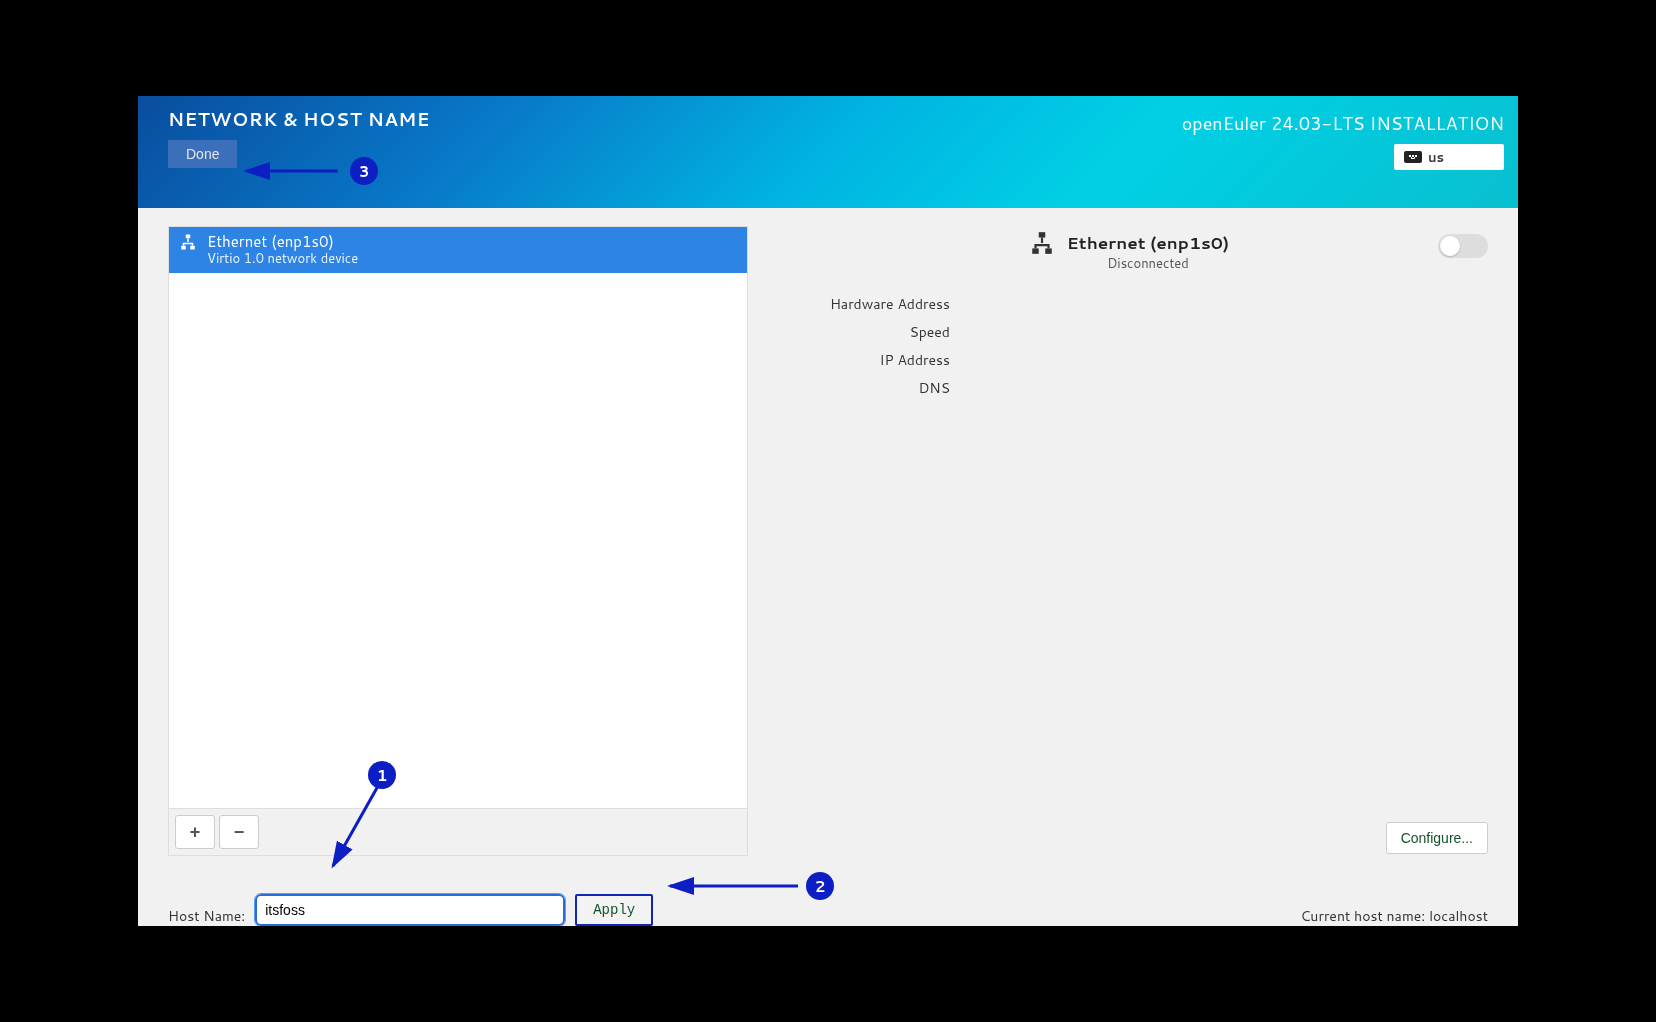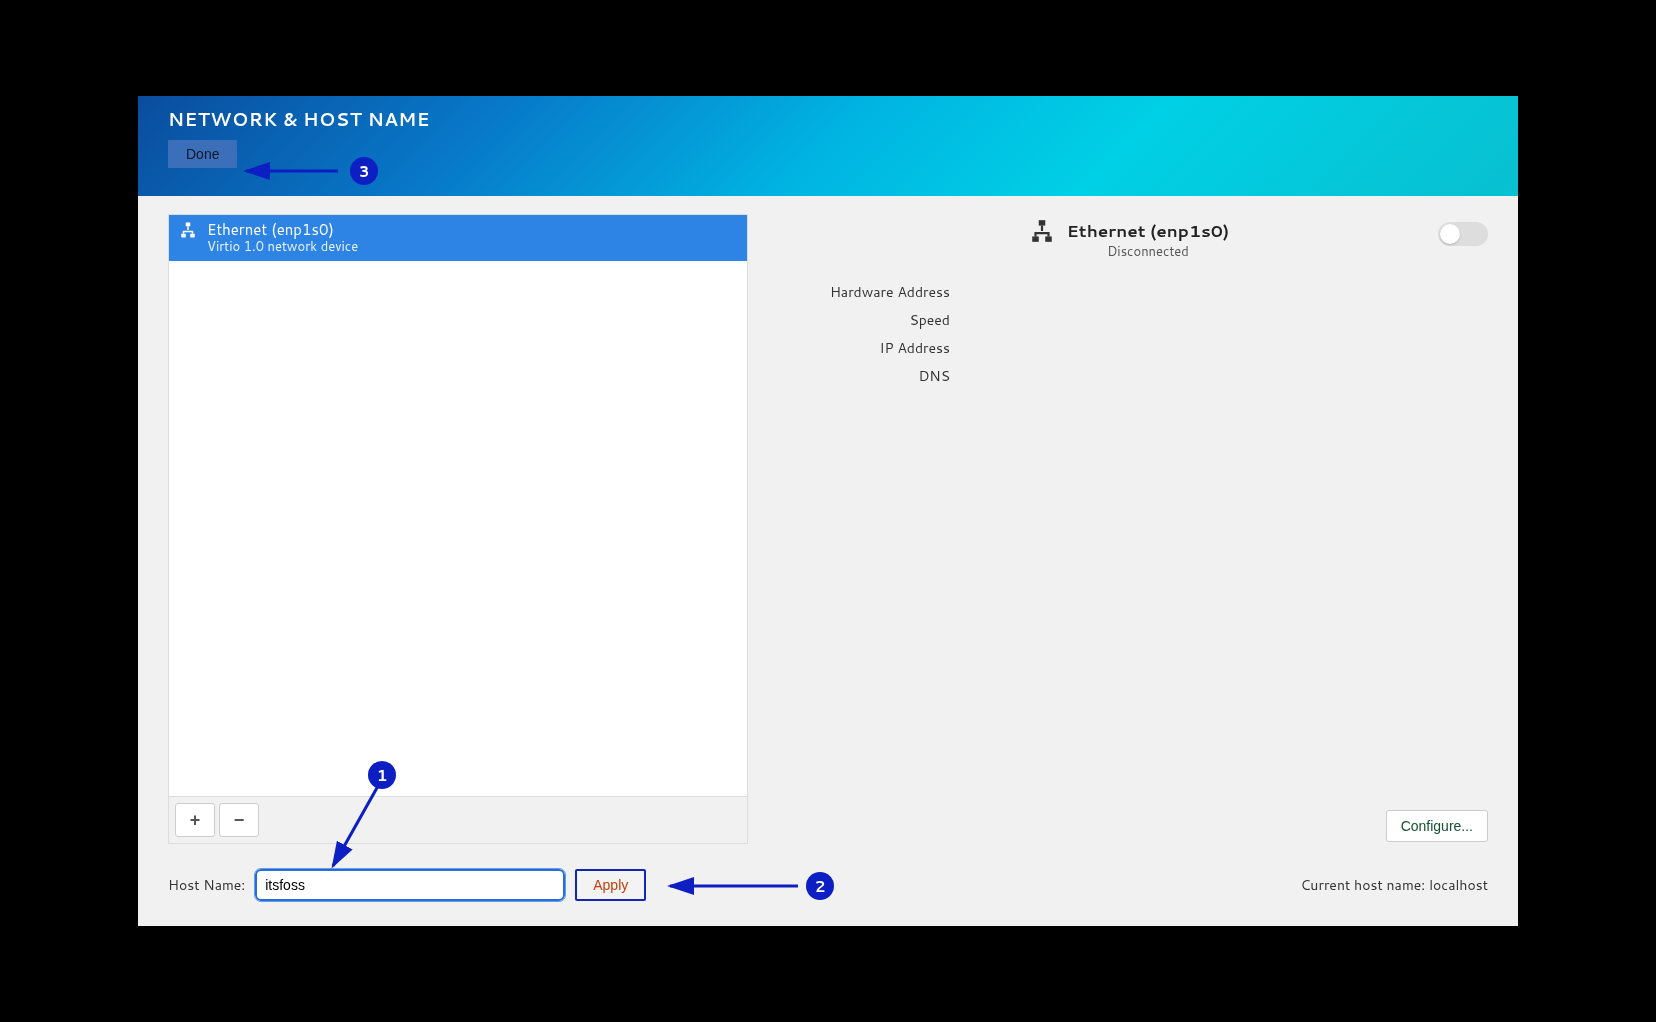--- a/index.html
+++ b/index.html
@@ -12,38 +12,38 @@
     min-height: 100vh;
   }
   .screen {
     width: 1380px;
     height: 830px;
     background: #f1f1f1;
     position: relative;
     overflow: hidden;
   }
   .header {
-    height: 100px;
+    height: 112px;
     background: linear-gradient(135deg, #0a4d9e 0%, #0878c8 25%, #00b4e2 50%, #00d0e5 70%, #08c0d0 100%);
     position: relative;
     padding: 10px 14px 0 30px;
     display: flex;
     justify-content: space-between;
     align-items: flex-start;
   }
   .header-left { color: #fff; }
   .page-title {
     font-size: 18px;
     font-weight: 600;
     letter-spacing: 0.5px;
   }
   .done-btn {
     margin-top: 8px;
     background: #3c6fb9;
-    color: #0f172a;
+    color: #e5e5e5;
     border: none;
     padding: 6px 18px;
     font-size: 14px;
     border-radius: 1px;
     cursor: pointer;
     position: relative;
   }
   .header-right {
     text-align: right;
     color: #fff;
@@ -189,43 +189,44 @@
     border-radius: 3px;
     cursor: pointer;
   }
 
   
   .hostname-bar {
     position: absolute;
     left: 0; right: 0; bottom: 0;
     height: 82px;
     display: flex;
-    align-items: center;
+    align-items: flex-end;
     padding: 0 30px;
     gap: 10px;
     color: #333;
     font-size: 14px;
   }
   .hostname-input {
     width: 310px;
     height: 32px;
     border: 2px solid #2a6bd6;
     outline: 1px solid #5b9ff3;
     padding: 4px 8px;
     font-size: 14px;
     border-radius: 6px;
   }
   .apply-btn {
     background: #f3f3f3;
     border: 2px solid #1127b4;
     padding: 6px 16px;
     font-size: 14px;
-    color: #c2410c;
+    color: #14532d;
     border-radius: 2px;
     cursor: pointer;
+    font-family: Liberation Mono, monospace;
   }
   .hostname-right {
     margin-left: auto;
     display: flex;
     gap: 4px;
     align-items: center;
   }
   .curhost-label { color: #333; }
   .curhost-value { color: #333; }
 
@@ -253,20 +254,27 @@
 </style>
 </head>
 <body>
 
 <div class="screen">
 
   <div class="header">
     <div class="header-left">
       <div class="page-title">NETWORK &amp; HOST NAME</div>
       <button class="done-btn">Done</button>
+    </div>
+    <div class="header-right">
+      <div class="install-title">openEuler 24.03-LTS INSTALLATION</div>
+      <div class="keyboard-pill">
+        <span class="kbd-icon"></span>
+        <span>us</span>
+      </div>
     </div>
   </div>
 
   <div class="body-area">
 
     <div class="left-col">
       <div class="device-list">
         <div class="device-row">
           <span class="nic-icon-small">
             <svg width="18" height="18" viewBox="0 0 24 24">

